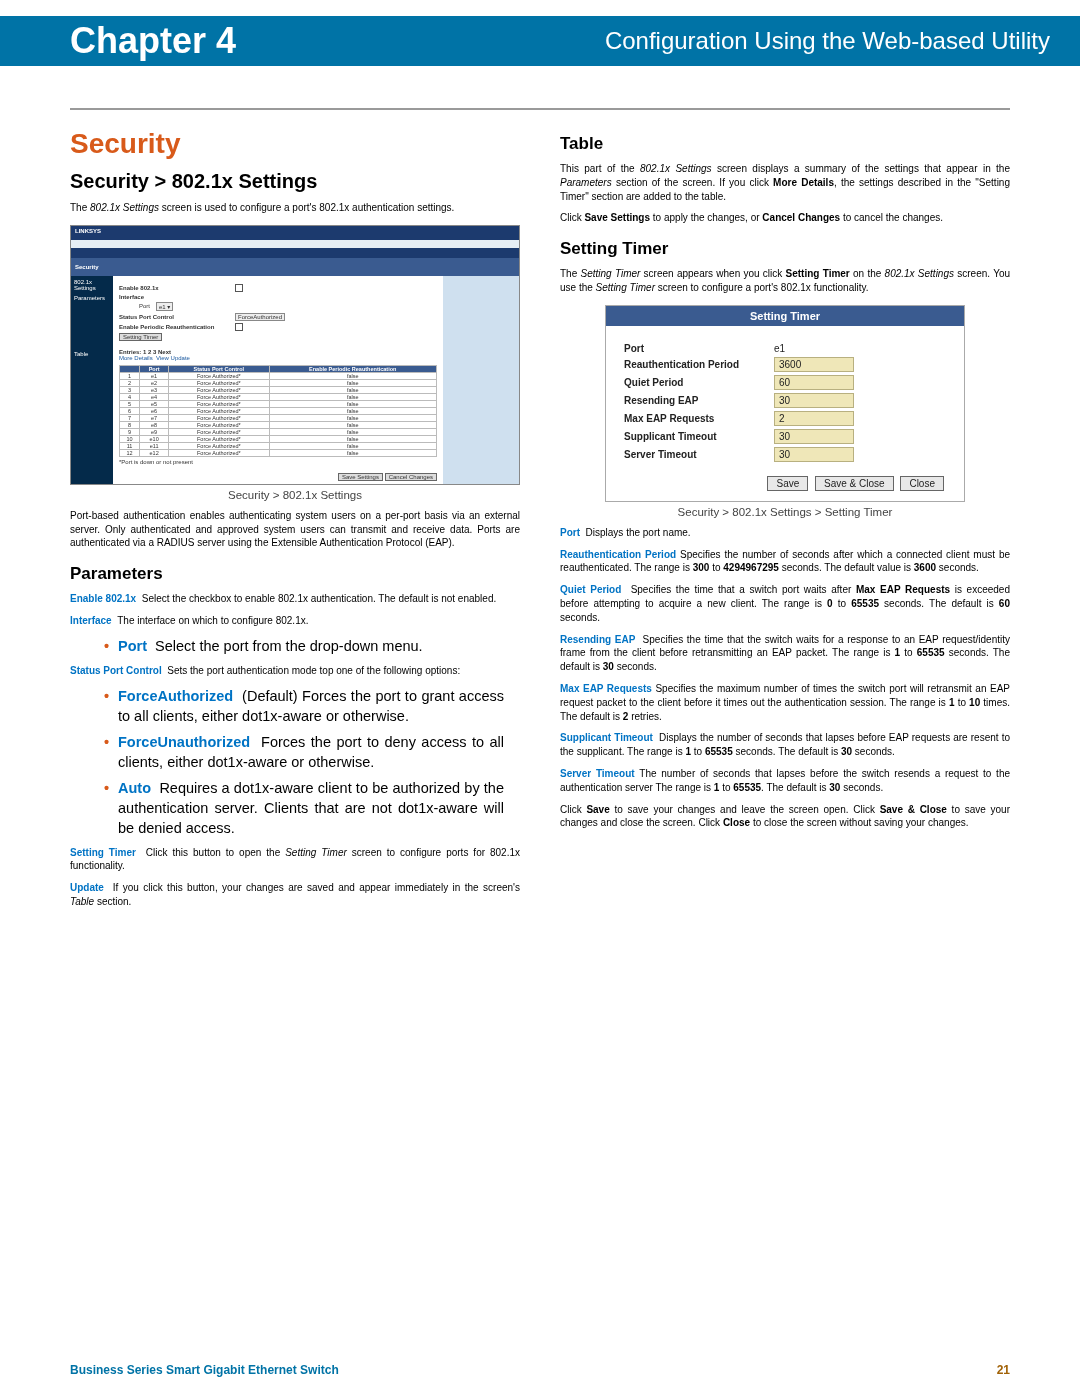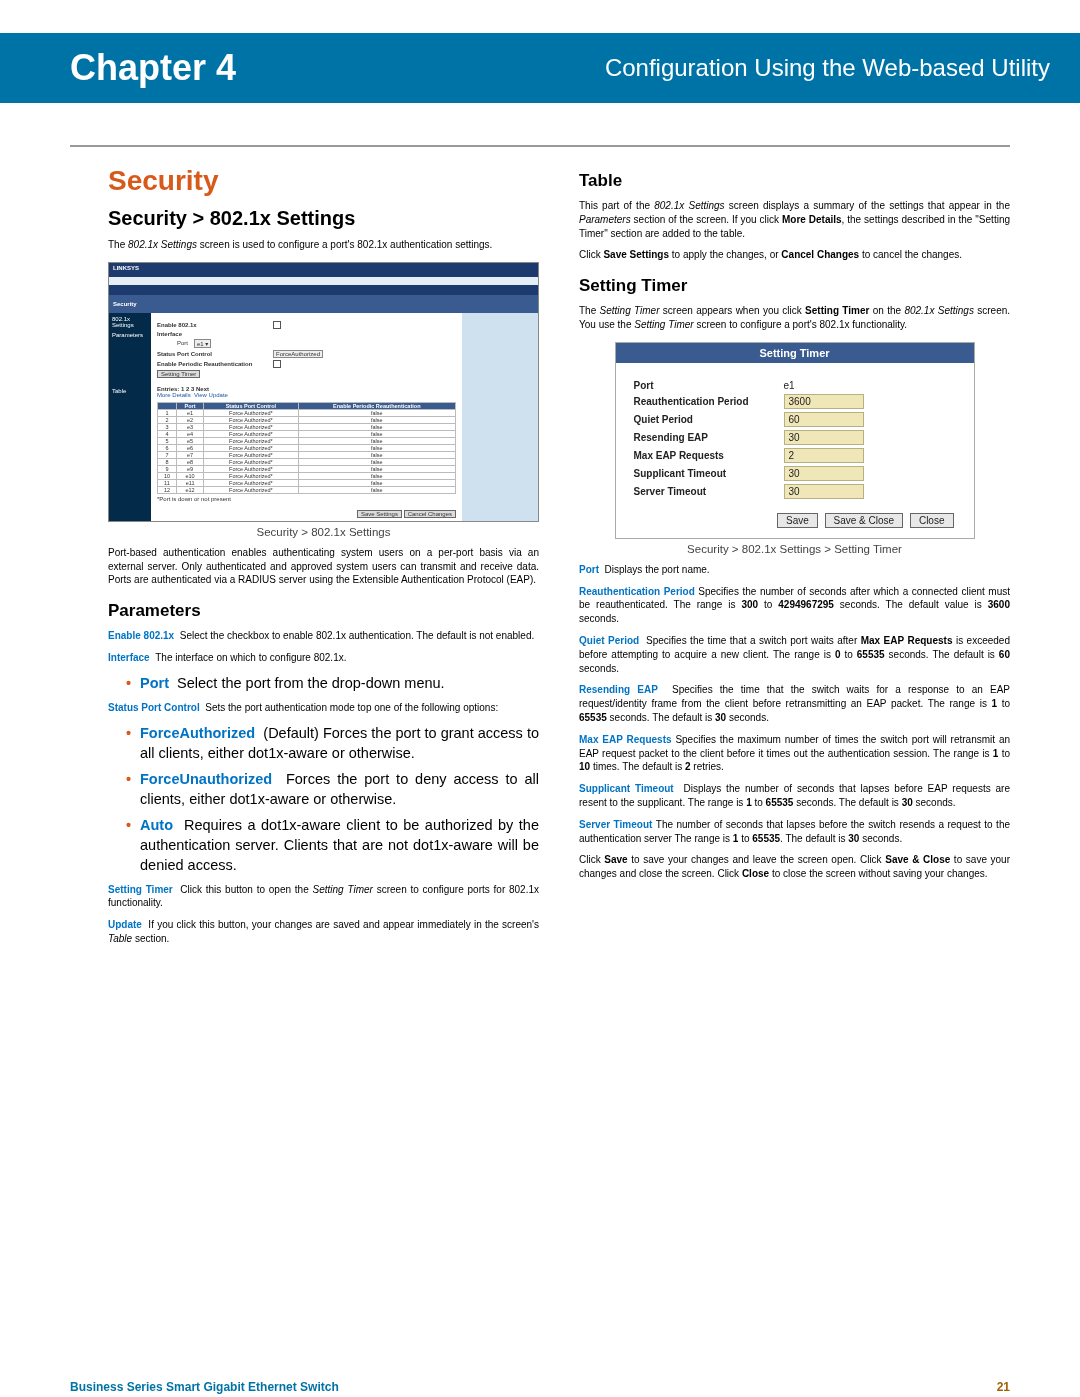--- a/index.html
+++ b/index.html
@@ -1,29 +1,29 @@
 <!DOCTYPE html>
 <html><head>
 <meta charset="utf-8">
 <style>
   * { box-sizing: border-box; margin: 0; padding: 0; }
   body { font-family: "Myriad Pro", "Segoe UI", Arial, sans-serif; background: #fff; color: #000; width: 1080px; margin: 0 auto; }
   .page { width: 1080px; height: 1397px; position: relative; padding: 0; }
-  .header-bar { background: #0073a6; color: #fff; height: 70px; display: flex; align-items: center; justify-content: space-between; padding: 0 30px 0 70px; margin-top: 33px; }
+  .header-bar { background: #0073a6; color: #fff; height: 50px; display: flex; align-items: center; justify-content: space-between; padding: 0 30px 0 70px; margin-top: 16px; }
   .header-bar .chapter { font-size: 36px; font-weight: 700; }
   .header-bar .title { font-size: 24px; font-weight: 400; }
   .rule { height: 2px; background: #9a9a9a; margin: 42px 70px 0 70px; }
-  .content { display: flex; gap: 40px; padding: 18px 70px 0 108px; }
+  .content { display: flex; gap: 40px; padding: 18px 70px 0 70px; }
   .col { flex: 1; min-width: 0; }
   h1.sec { color: #d85a1a; font-size: 28px; font-weight: 700; margin-bottom: 10px; }
   h2.sub { color: #000; font-size: 20px; font-weight: 700; margin: 10px 0 8px 0; }
   h3.mini { color: #000; font-size: 17px; font-weight: 700; margin: 14px 0 6px 0; }
   p.body { font-size: 10px; line-height: 1.38; margin: 8px 0; text-align: justify; }
   .term { color: #0073c4; font-weight: 700; }
-  ul.bul { list-style: none; padding-left: 18px; margin: 6px 0; }
+  ul.bul { list-style: none; padding-left: 18px; margin: 6px 16px; }
   ul.bul li { font-size: 14.5px; line-height: 1.38; margin: 6px 0; text-align: justify; position: relative; padding-left: 14px; }
   ul.bul li::before { content: "•"; color: #d85a1a; position: absolute; left: 0; top: 0; font-weight: 700; }
   .bullet-term { color: #0073c4; font-weight: 700; }
   .fig { margin: 10px 0 4px 0; }
   .fig-cap { text-align: center; font-size: 11.5px; color: #444; margin-top: 4px; }
   .shot1 { width: 100%; height: 260px; border: 1px solid #888; background: #e6eef5; position: relative; font-size: 6px; color: #333; }
   .shot1 .top { background: #1c3a6e; color: #fff; height: 14px; padding: 2px 4px; font-weight: bold; }
   .shot1 .bar2 { background: #1c3a6e; height: 10px; margin-top: 8px; display:flex; align-items:center; justify-content:flex-end; padding:0 4px; color:#fff;}
   .shot1 .nav { background: #3a5b90; color: #fff; height: 18px; display: flex; align-items: center; gap: 6px; padding: 0 4px; }
   .shot1 .nav b { font-weight:700; }

